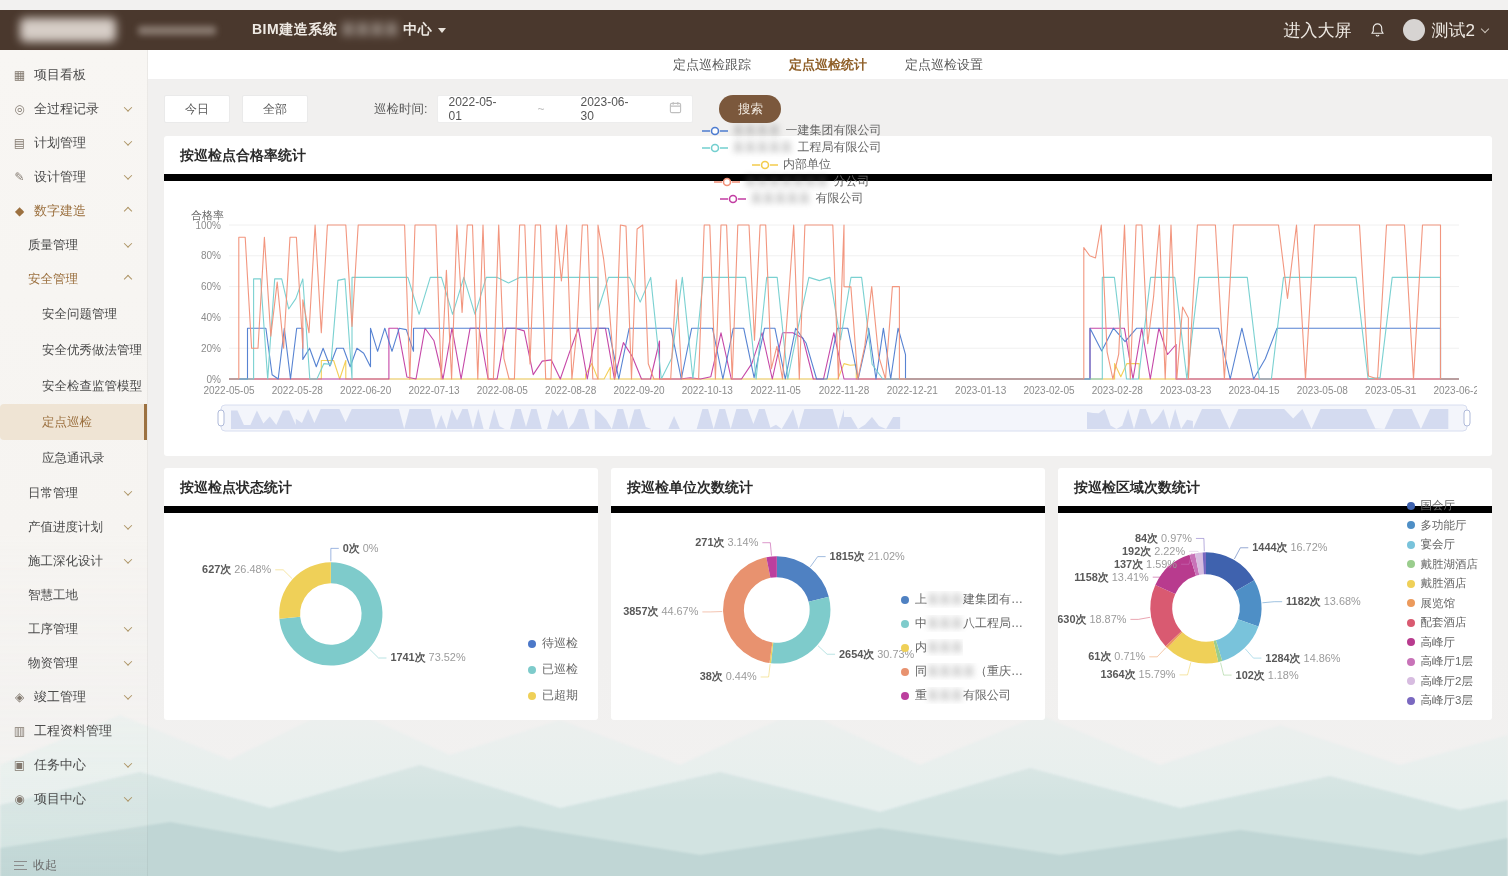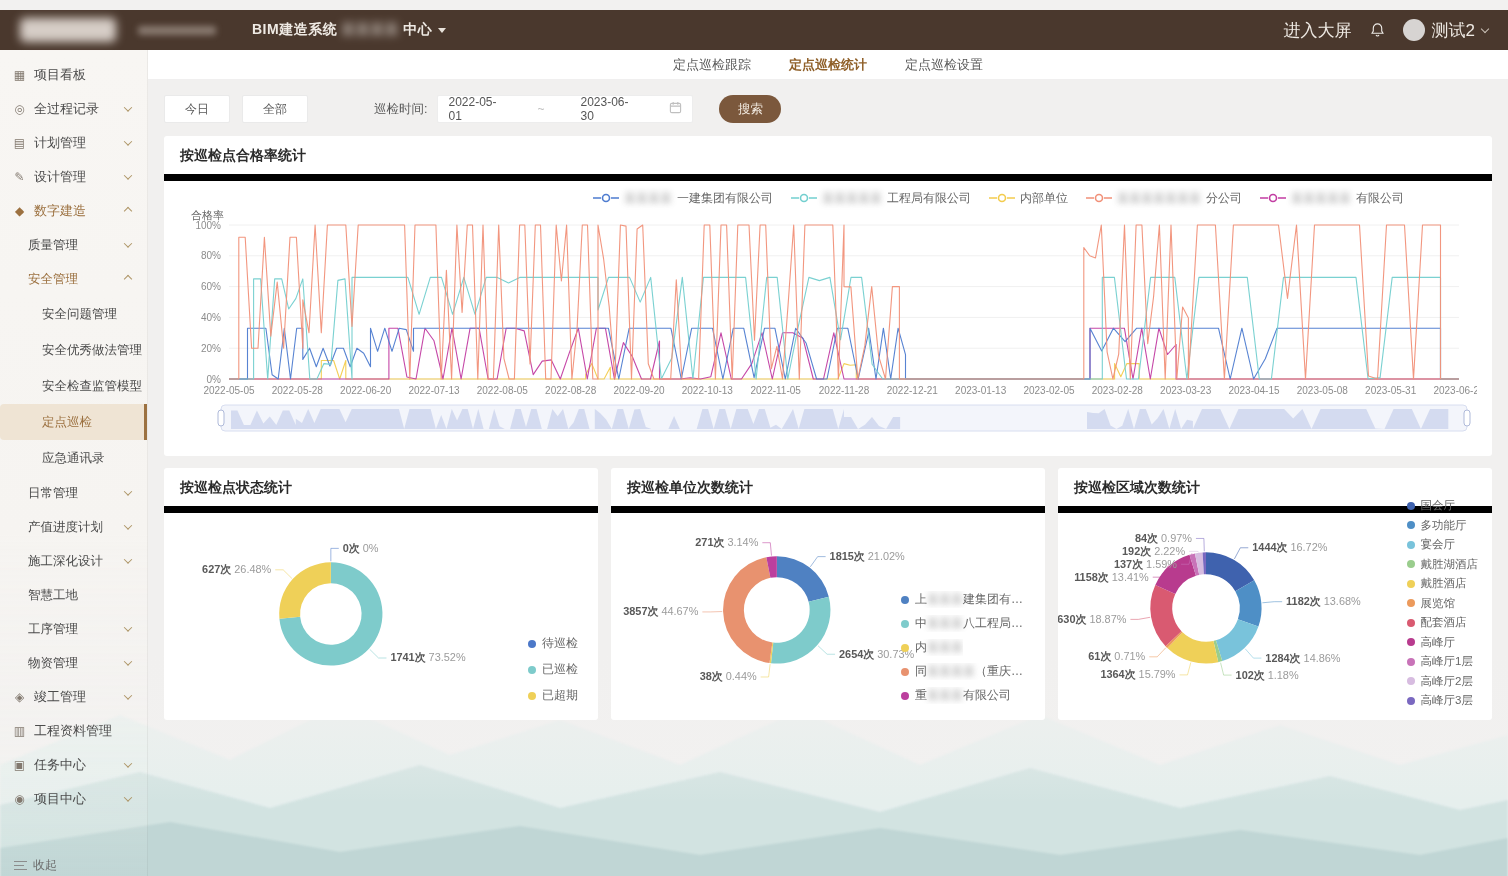--- a/index.html
+++ b/index.html
@@ -56,21 +56,21 @@
   .qbtn + .qbtn { margin-left:12px; }
   .f-label { margin-left:66px; font-size:12.5px; color:#595959; }
   .daterange { margin-left:10px; width:256px; height:28px; background:#fff; border:1px solid #EDEDED; border-radius:2px;
                display:flex; align-items:center; justify-content:space-between; padding:0 10px; font-size:12px; color:#555; cursor:pointer;gap:36px; }
   .daterange .sep { color:#BFBFBF; }
   .search-btn { margin-left:26px; width:62px; height:28px; border:none; border-radius:14px; background:#7B583C; color:#F3ECE3; font-size:12.5px; cursor:pointer; }
 
   .card { background:#fff; border-radius:3px; position:relative; }
   .card-title { font-size:14px; font-weight:bold; color:#2B2B2B; padding:11px 16px 9px; border-bottom:7px solid #000000; }
   .big-card { margin:12px 16px 0; height:320px; }
-  .legend-row { display:flex; justify-content:flex-end; align-items:center; gap:18px; padding:8px 88px 0 15px; height:26px; }
+  .legend-row { display:flex; justify-content:flex-end; align-items:center; padding:8px 88px 0 15px; height:26px;flex-direction:column; }
   .lg-item { display:flex; align-items:center; gap:5px; font-size:12px; color:#666; cursor:pointer; }
   .blur { filter:blur(3px); opacity:.65; }
   #lineChart { display:block; width:1298px; height:250px; margin:0 auto; }
 
   .cards-row { margin:12px 16px 0; display:flex; gap:13px; }
   .small-card { flex:1; height:252px; overflow:hidden; }
   .donut-svg { position:absolute; left:0; top:34px; width:100%; height:200px; }
   .donut-legend { position:absolute; display:flex; flex-direction:column; }
   .dl-item { display:flex; align-items:center; gap:6px; font-size:12px; color:#666; cursor:pointer; white-space:nowrap; }
   .dl-item .dot { width:8px; height:8px; border-radius:50%; flex:0 0 8px; }

